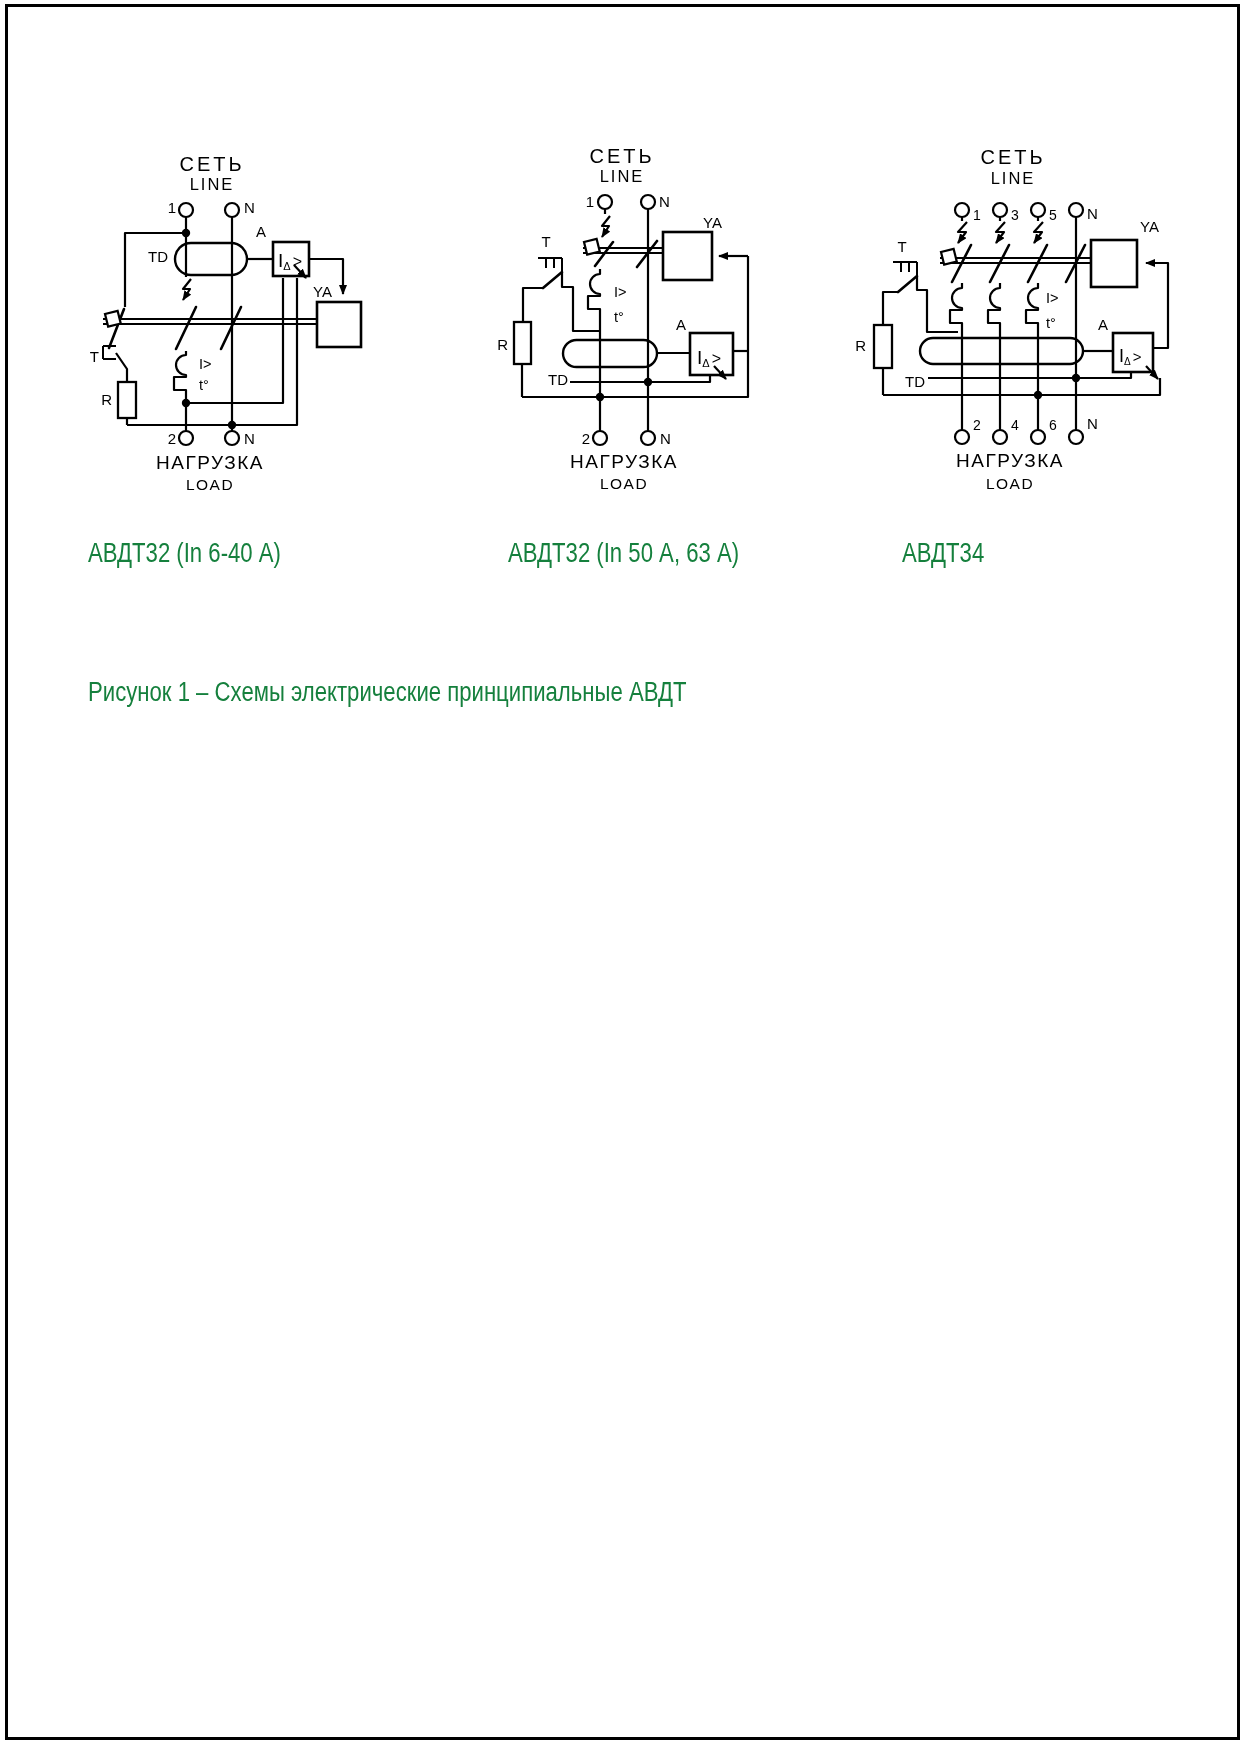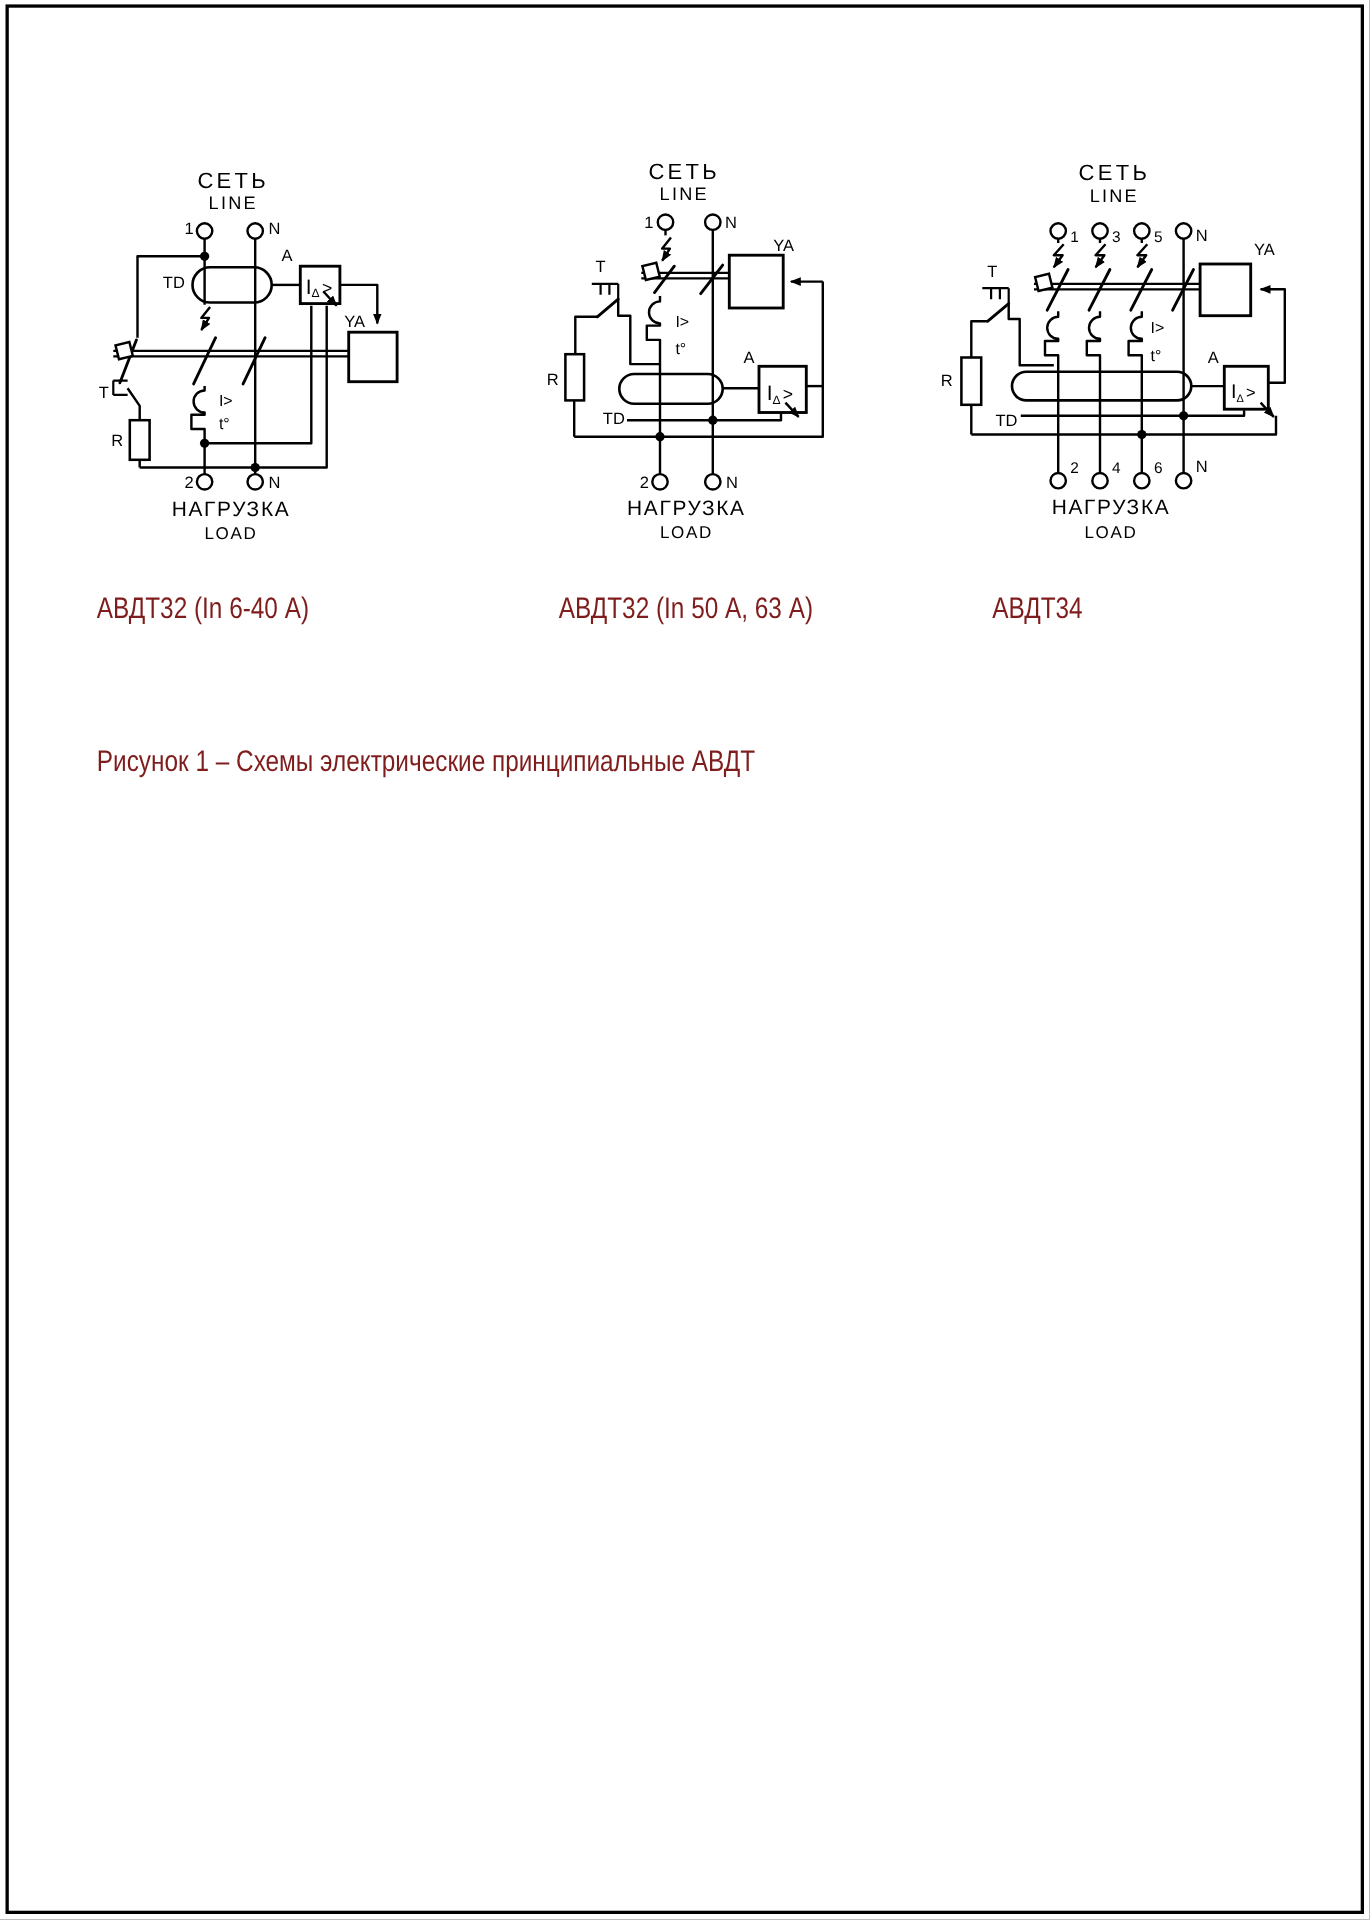--- a/index.html
+++ b/index.html
@@ -1,17 +1,17 @@
 <!DOCTYPE html>
 <html><head>
 <meta charset="utf-8">
 <style>
   html,body{margin:0;padding:0;background:#888;}
   .page{position:relative;width:1245px;height:1745px;background:#ffffff;
-        font-family:"Liberation Sans",sans-serif;color:#7f1d1d;overflow:hidden;}
+        font-family:"Liberation Sans",sans-serif;color:#15803d;overflow:hidden;}
   .frame{position:absolute;left:5px;top:4px;right:5px;bottom:5px;border:3px solid #000;pointer-events:none;}
   .diagram{position:absolute;}
   .d1{left:60px;top:130px;width:320px;height:370px;}
   .d2{left:440px;top:125px;width:340px;height:375px;}
   .d3{left:790px;top:125px;width:410px;height:375px;}
   svg{display:block;overflow:visible;}
   svg text{font-family:"Liberation Sans",sans-serif;fill:#000;}
   .w{stroke:#000;stroke-width:2.2;fill:none;stroke-linejoin:round;}
   .w2{stroke:#000;stroke-width:2;fill:none;}
   .diag{stroke:#000;stroke-width:2.6;fill:none;stroke-linecap:round;}

